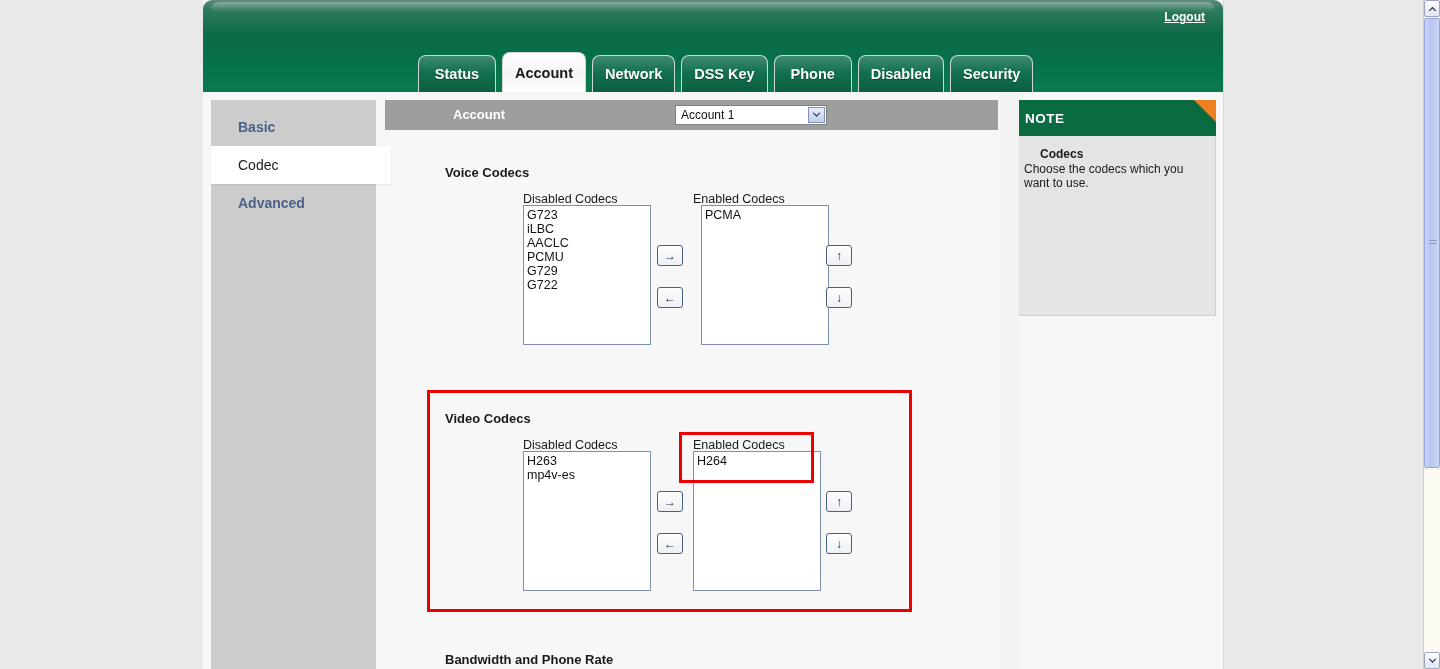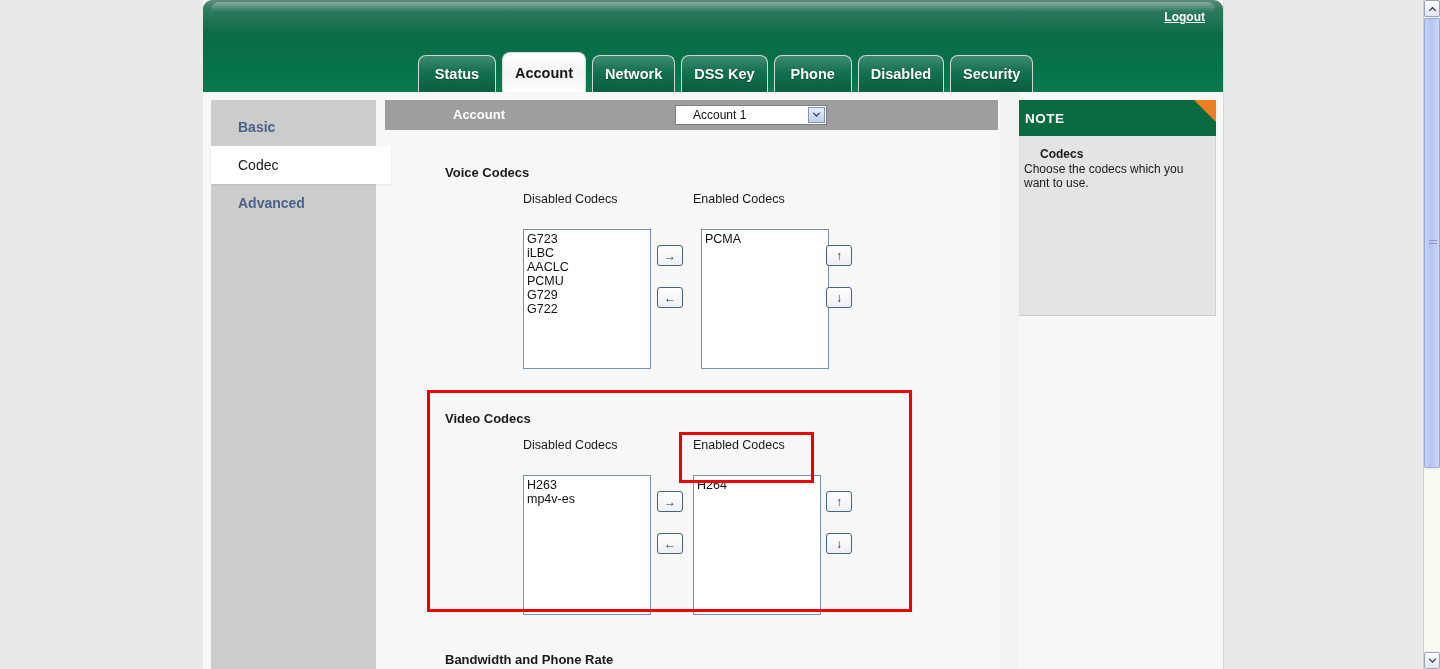--- a/index.html
+++ b/index.html
@@ -131,21 +131,21 @@
   .acct-label {
     position: absolute; left: 68px; top: 7px;
     font-size: 13px; font-weight: bold; color: #ffffff;
   }
   .acct-select {
     position: absolute; left: 290px; top: 5px;
     width: 152px; height: 20px;
     background: #ffffff; border: 1px solid #808080;
     box-sizing: border-box;
     font-size: 12px; color: #111; 
-    display: flex; align-items: center; padding-left: 17px;
+    display: flex; align-items: center; padding-left: 5px;
     cursor: pointer;
   }
   .acct-arrow {
     position: absolute; right: 1px; top: 1px; width: 17px; height: 16px;
     background: linear-gradient(#e8edf7,#c3cfe8);
     border: 1px solid #7f94bd; box-sizing: border-box;
     display: flex; align-items: center; justify-content: center;
     font-size: 9px; color: #1e3a73;
   }
 
@@ -153,21 +153,21 @@
     position: absolute; font-size: 13px; font-weight: bold; color: #1a1a1a;
   }
   .col-label {
     position: absolute; font-size: 12.5px; color: #1a1a1a;
   }
   .listbox {
     position: absolute; width: 128px; height: 140px;
     background: #ffffff; border: 1px solid #7d90ad;
     box-sizing: border-box; padding: 2px 0 0 2px;
     font-size: 12.5px; color: #111; line-height: 14px;
-    cursor: pointer; overflow: hidden; margin-top: 24px;
+    cursor: pointer; overflow: hidden;
   }
   .listbox .opt { padding-left: 1px; }
   .sqbtn {
     position: absolute; width: 26px; height: 21px;
     background: linear-gradient(#fdfdfd,#eef0f4);
     border: 1px solid #4a6183; box-sizing: border-box;
     border-radius: 3px;
     display: flex; align-items: center; justify-content: center;
     font-size: 12px; color: #102a4c; cursor: pointer;
   }

